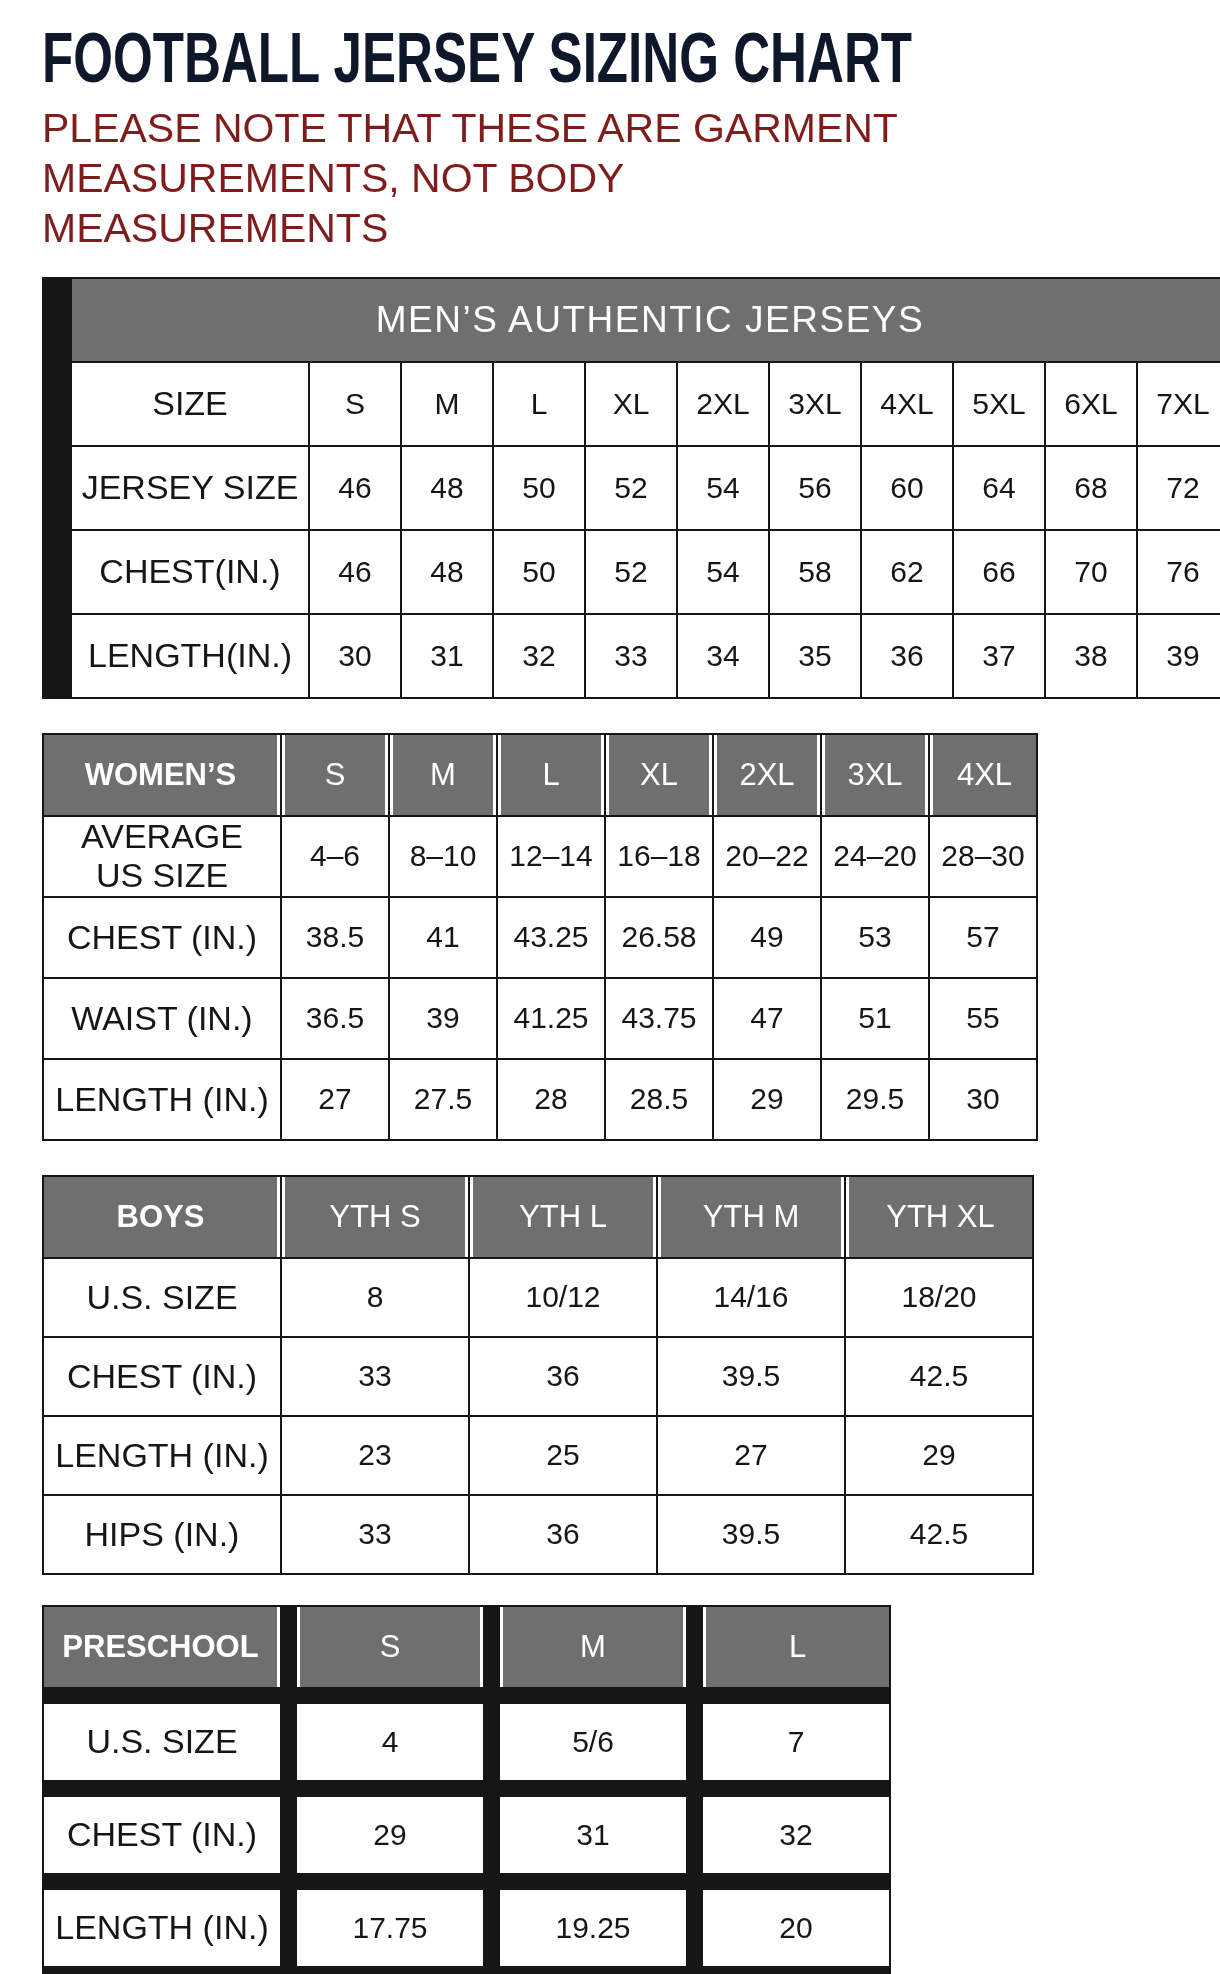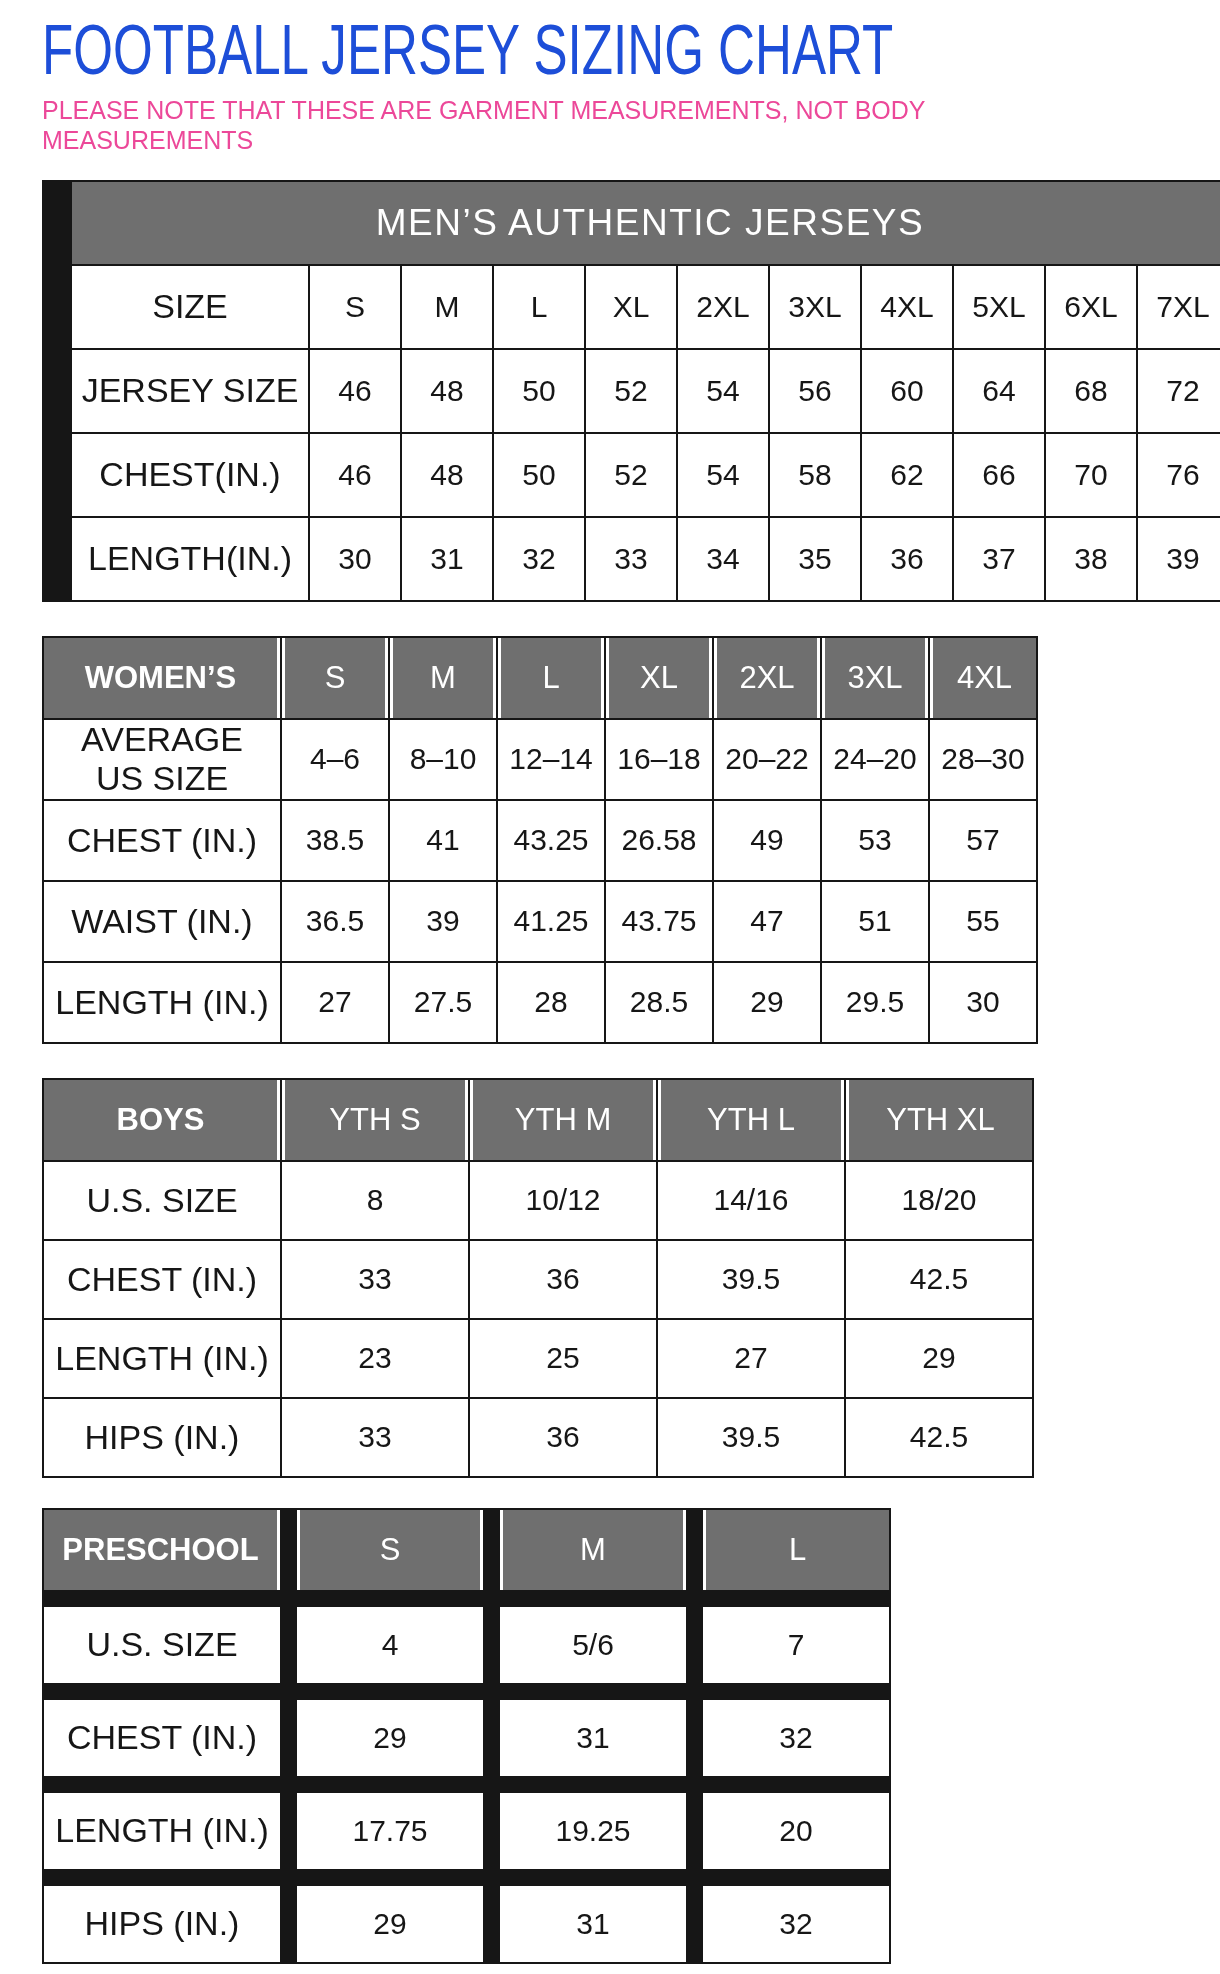--- a/index.html
+++ b/index.html
@@ -4,31 +4,31 @@
 <style>
   html,body{margin:0;padding:0;}
   body{
     width:1220px;height:1974px;overflow:hidden;background:#ffffff;
     font-family:"Liberation Sans", sans-serif;color:#161616;
   }
   .container{padding:12px 30px 0 42px;box-sizing:border-box;}
 
   
   .page-title{
-    margin:0 0 6px 0;font-size:71px;font-weight:400;color:#1d4ed8;
+    margin:8px 0 6px 0;font-size:71px;font-weight:700;color:#0f172a;
     line-height:1.08;white-space:nowrap;
   }
   .page-title .squish{
     display:inline-block;transform:scaleX(0.72);transform-origin:0 50%;
     letter-spacing:0px;
   }
 
   
   .note{
-    color:#ec4899;font-size:25px;line-height:1.22;font-weight:400;
+    color:#7f1d1d;font-size:41px;line-height:1.22;font-weight:400;
     max-width:930px;margin:0 0 24px 0;
   }
 
   
   .tbl{
     display:grid;gap:2px;background:#161616;border:2px solid #161616;
     width:max-content;margin:0 0 34px 0;
   }
   .cell{
     background:#ffffff;display:flex;align-items:center;justify-content:center;
@@ -162,22 +162,22 @@
         <div class="cell">28.5</div>
         <div class="cell">29</div>
         <div class="cell">29.5</div>
         <div class="cell">30</div>
       </div>
     </section>
   <section data-table-host="2">
       <div class="tbl" style="grid-template-columns: 236px 186px 186px 186px 186px;">
         <div class="hcell first">BOYS</div>
         <div class="hcell">YTH S</div>
+        <div class="hcell">YTH L</div>
         <div class="hcell">YTH M</div>
-        <div class="hcell">YTH L</div>
         <div class="hcell last">YTH XL</div>
         <div class="cell label">U.S. SIZE</div>
         <div class="cell">8</div>
         <div class="cell">10/12</div>
         <div class="cell">14/16</div>
         <div class="cell">18/20</div>
         <div class="cell label">CHEST (IN.)</div>
         <div class="cell">33</div>
         <div class="cell">36</div>
         <div class="cell">39.5</div>

